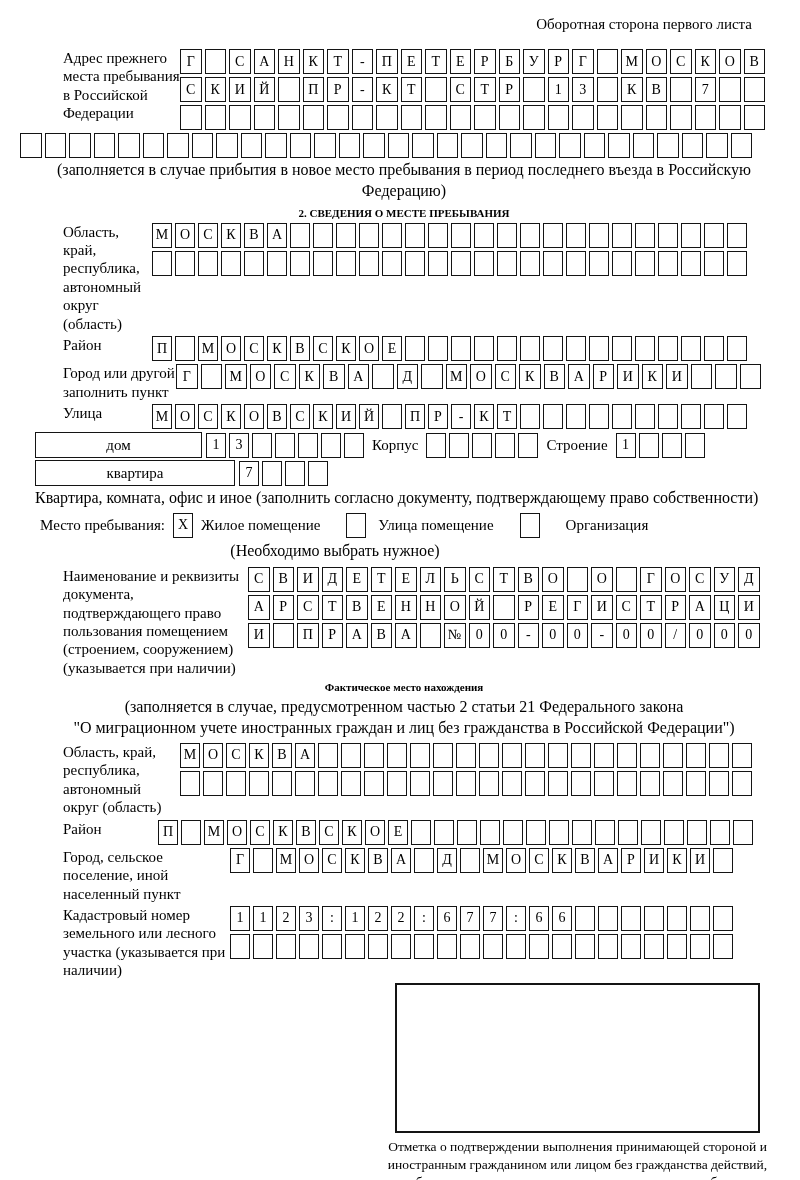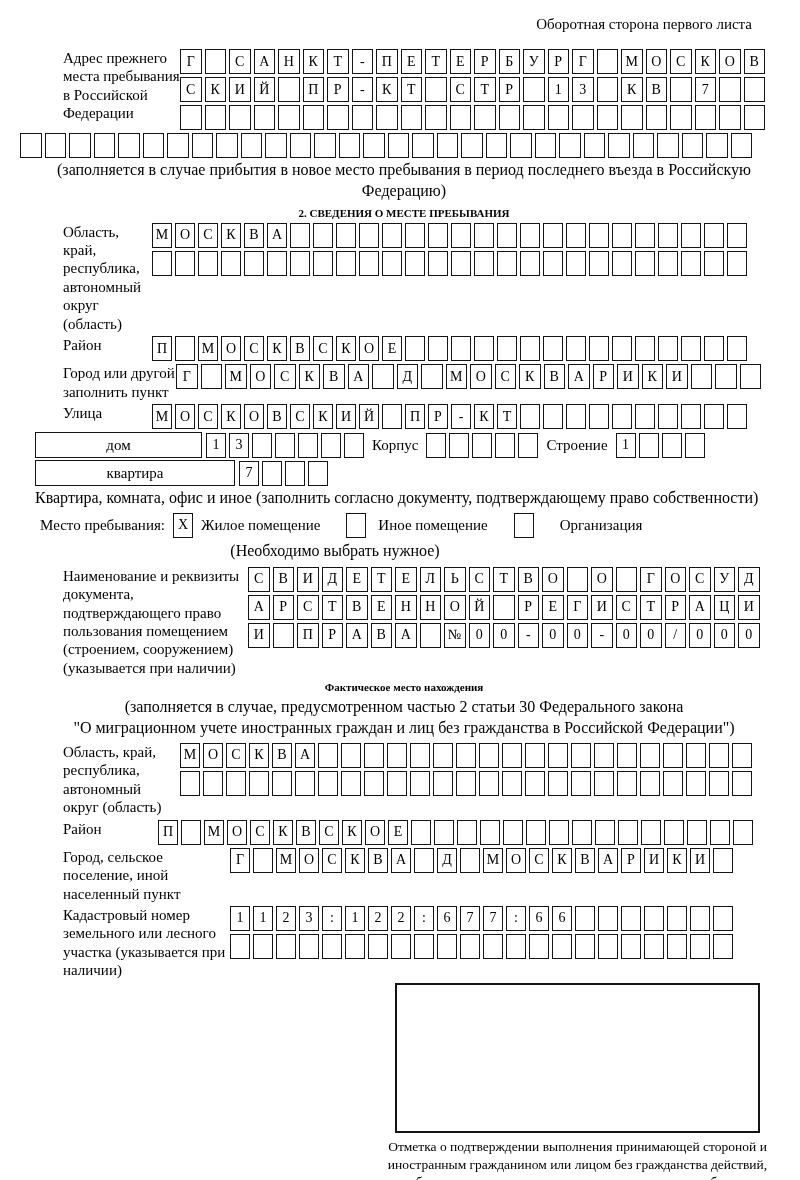--- a/index.html
+++ b/index.html
@@ -381,21 +381,21 @@
     <div class="boxrow">
         <span class="box">X</span>
       </div>
     <span class="gap-s"></span>
     <span>Жилое помещение</span>
     <span class="gap-l"></span>
     <div class="boxrow">
         <span class="box"></span>
       </div>
     <span class="gap-m"></span>
-    <span>Иное помещение</span>
+    <span>Улица помещение</span>
     <span class="gap-l"></span>
     <div class="boxrow">
         <span class="box"></span>
       </div>
     <span class="gap-l"></span>
     <span>Организация</span>
   </div>
   <div class="caption choose-note">(Необходимо выбрать нужное)</div>
 
   <div class="field mb4">
@@ -468,21 +468,21 @@
           <span class="box">/</span>
           <span class="box">0</span>
           <span class="box">0</span>
           <span class="box">0</span>
         </div>
     </div>
   </div>
 
   <div class="sec-title">Фактическое место нахождения</div>
   <div class="caption fact-note">
-    <div>(заполняется в случае, предусмотренном частью 2 статьи 30 Федерального закона</div>
+    <div>(заполняется в случае, предусмотренном частью 2 статьи 21 Федерального закона</div>
     <div>"О миграционном учете иностранных граждан и лиц без гражданства в Российской Федерации")</div>
   </div>
 
   <div class="field">
     <div class="lbl w-160">Область, край, республика, автономный округ (область)</div>
     <div class="rows">
       <div class="boxrow">
           <span class="box">М</span>
           <span class="box">О</span>
           <span class="box">С</span>

